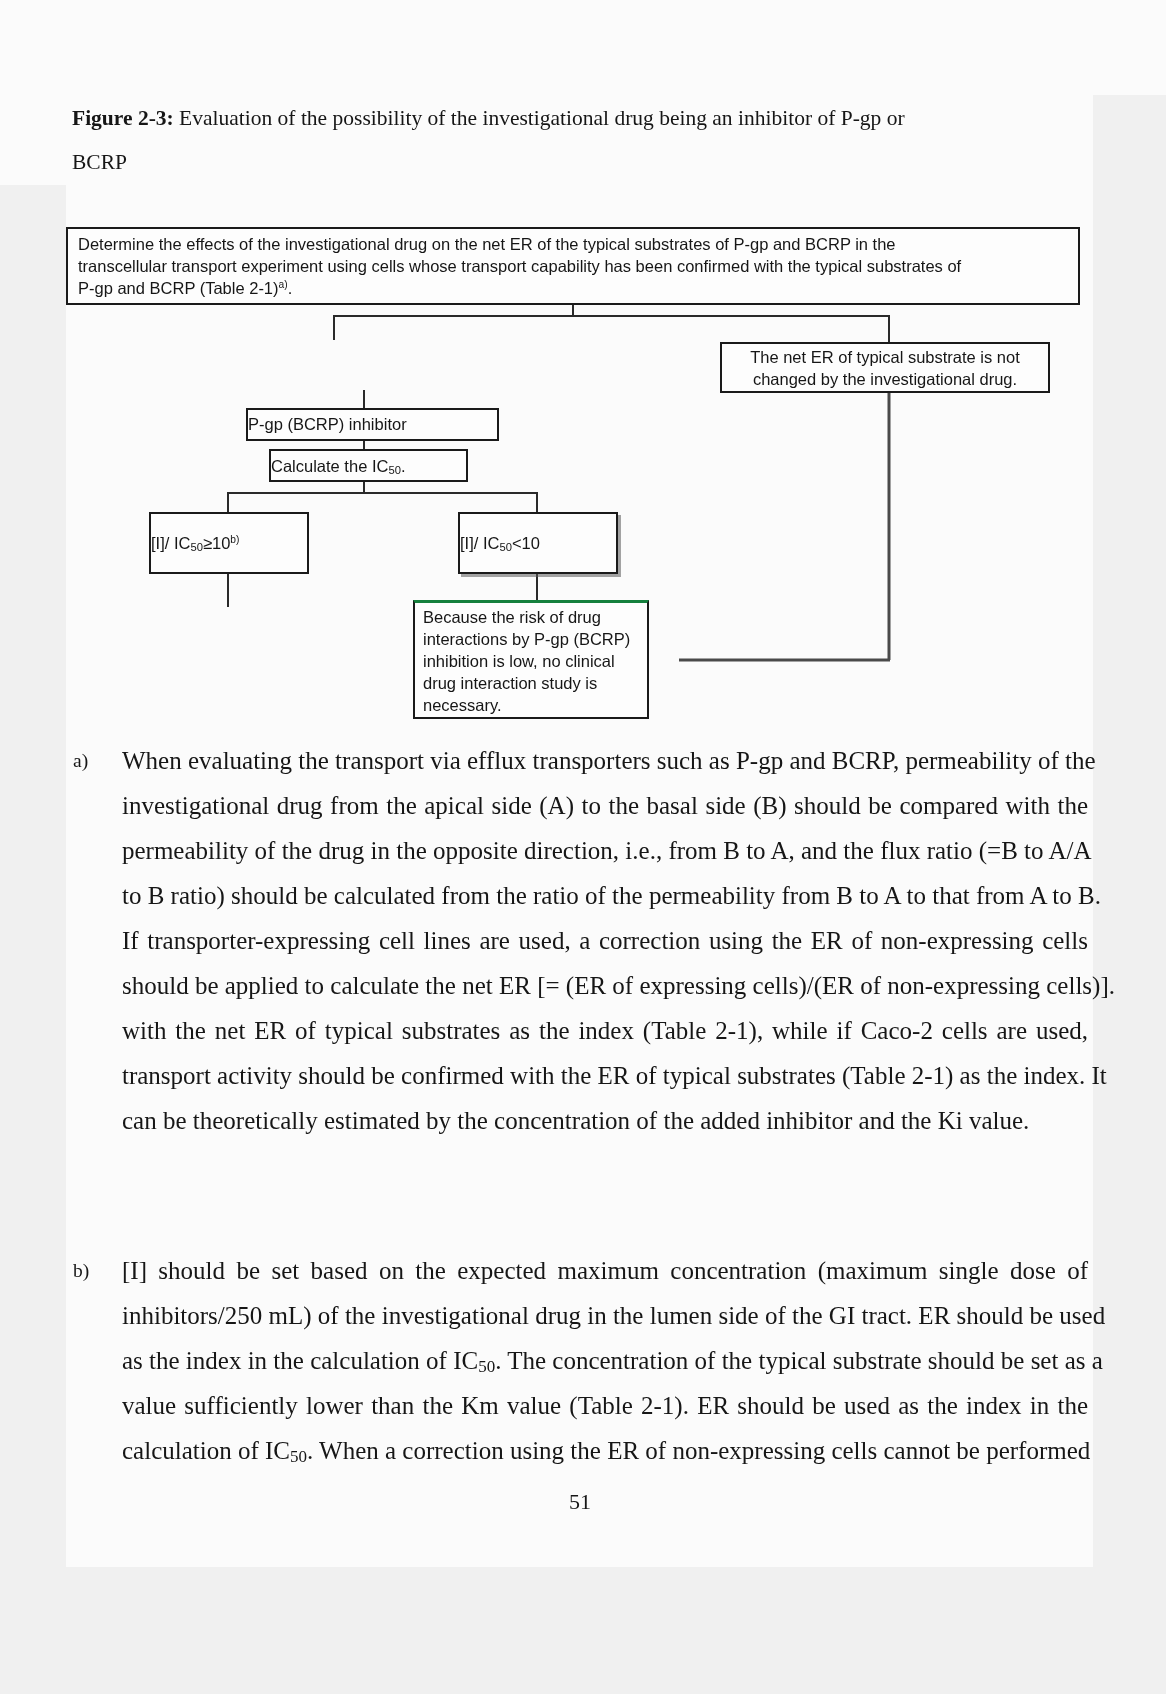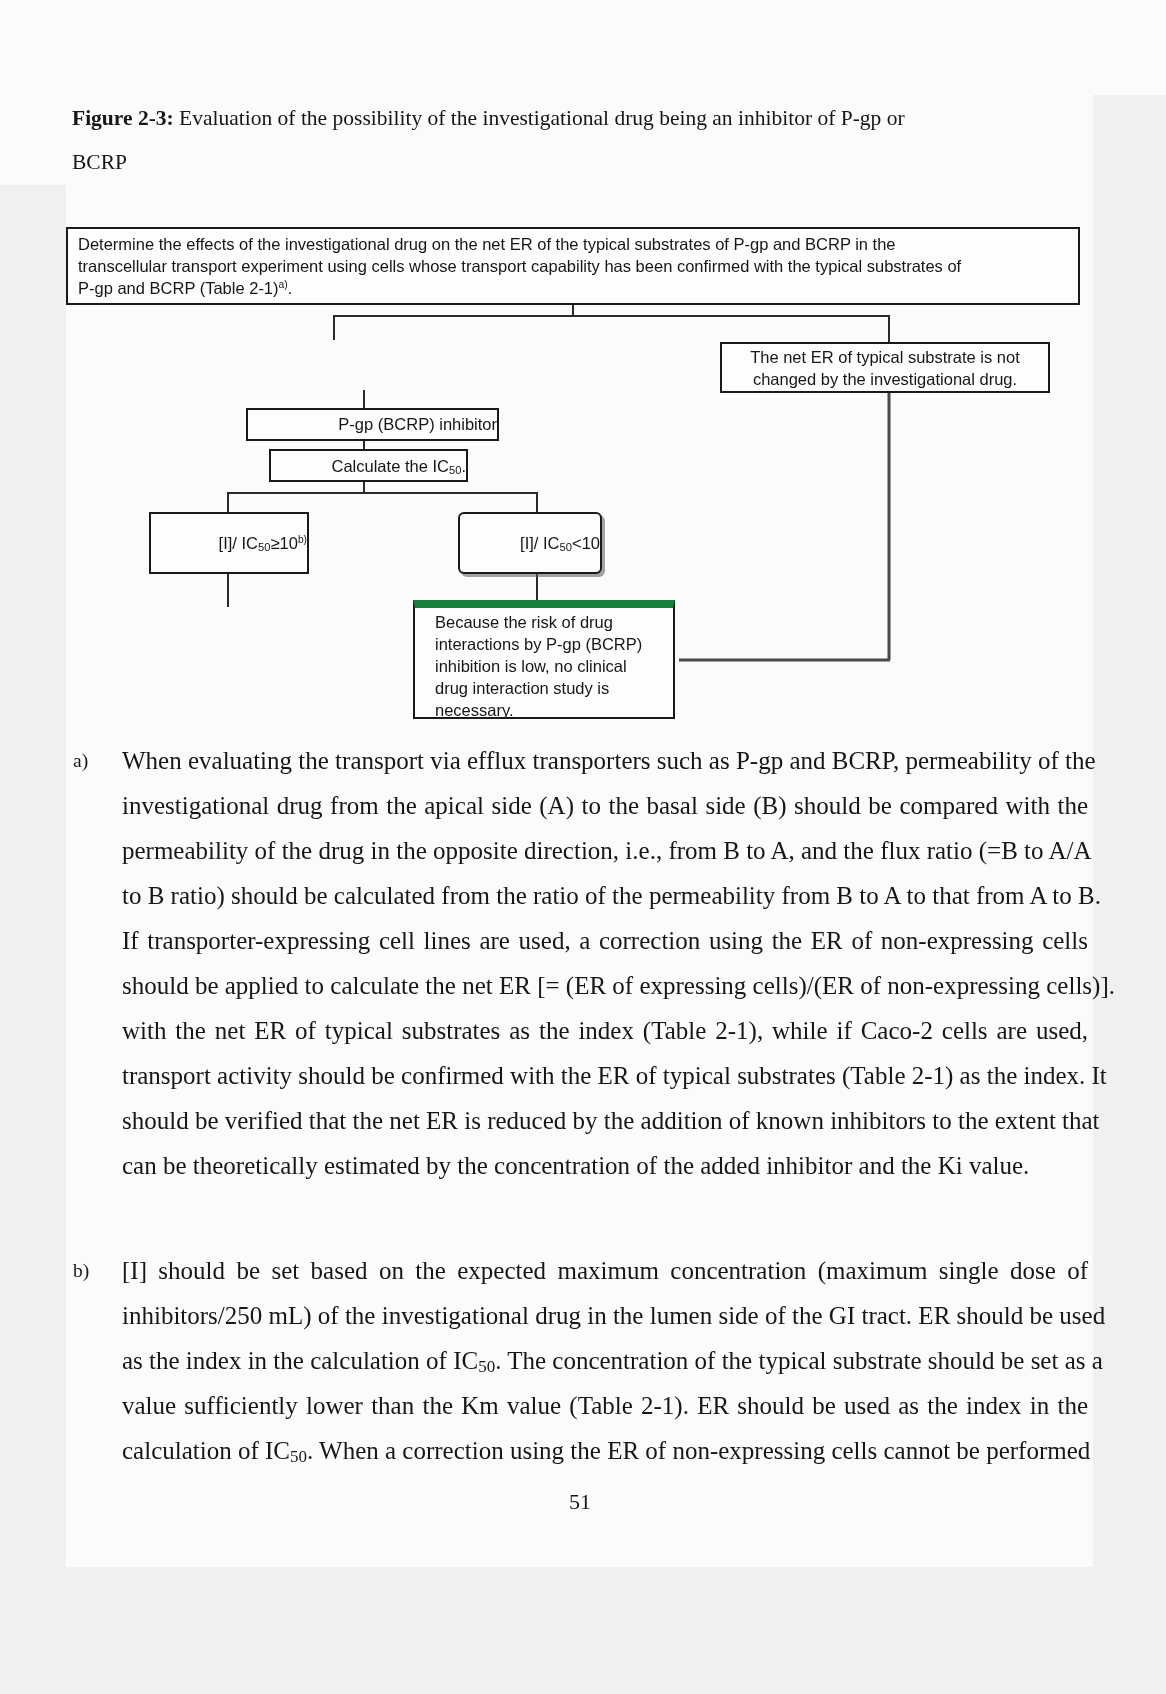--- a/index.html
+++ b/index.html
@@ -21,21 +21,21 @@
 
   svg.connectors{position:absolute; left:0; top:0; width:1166px; height:1694px;}
 
   .fbox{
     position:absolute; box-sizing:border-box; background:#fdfdfd;
     border:2px solid #1a1a1a;
     font-family:"Liberation Sans", sans-serif; font-size:16.5px; color:#161616;
   }
   .fbox .ln{white-space:nowrap; line-height:22px;}
   .center{text-align:center;}
-  .flexc{display:flex; align-items:center; justify-content:flex-end;}
+  .flexc{display:flex; align-items:center; justify-content:flex-start;}
 
   sup.note{font-size:0.62em; vertical-align:super; line-height:0;}
   sub.ic{font-size:0.68em; vertical-align:-0.18em; line-height:0;}
 
   .body-line{
     height:45px; line-height:45px; font-size:25px;
     text-align:justify; text-align-last:justify; white-space:nowrap;
   }
   .body-line.last{text-align-last:left;}
   .para{position:absolute; left:122px; width:966px;}
@@ -100,44 +100,43 @@
   </div>
 
   <div class="fbox center flexc" style="left:269px; top:449px; width:199px; height:33px;">
     <span class="ln"><span>Calculate the IC</span><sub class="ic">50</sub><span>.</span></span>
   </div>
 
   <div class="fbox center flexc" style="left:149px; top:512px; width:160px; height:62px;">
     <span class="ln"><span>[I]/ IC</span><sub class="ic">50</sub><span>≥10</span><sup class="note">b)</sup></span>
   </div>
 
-  <div class="fbox center flexc" style="left:458px; top:512px; width:144px; height:62px; box-shadow:3px 3px 0 rgba(90,90,90,0.55);border-radius:6px;">
+  <div class="fbox center flexc" style="left:458px; top:512px; width:160px; height:62px; box-shadow:3px 3px 0 rgba(90,90,90,0.55);">
     <span class="ln"><span>[I]/ IC</span><sub class="ic">50</sub><span>&lt;10</span></span>
   </div>
 
 
-  <div class="fbox" style="left:413px; top:600px; width:262px; height:119px; padding:3px 20px; border-top:8px solid #15803d;">
+  <div class="fbox" style="left:413px; top:600px; width:236px; height:119px; padding:3px 8px; border-top:3px solid #15803d;">
     <div class="ln">Because the risk of drug</div>
     <div class="ln">interactions by P-gp (BCRP)</div>
     <div class="ln">inhibition is low, no clinical</div>
     <div class="ln">drug interaction study is</div>
     <div class="ln">necessary.</div>
   </div>
 
   <div class="para-label" style="top:738px;">a)</div>
   <div class="para" style="top:738px;">
     <div class="body-line">When evaluating the transport via efflux transporters such as P-gp and BCRP, permeability of the</div>
     <div class="body-line">investigational drug from the apical side (A) to the basal side (B) should be compared with the</div>
     <div class="body-line">permeability of the drug in the opposite direction, i.e., from B to A, and the flux ratio (=B to A/A</div>
     <div class="body-line">to B ratio) should be calculated from the ratio of the permeability from B to A to that from A to B.</div>
     <div class="body-line">If transporter-expressing cell lines are used, a correction using the ER of non-expressing cells</div>
     <div class="body-line">should be applied to calculate the net ER [= (ER of expressing cells)/(ER of non-expressing cells)].</div>
     <div class="body-line">with the net ER of typical substrates as the index (Table 2-1), while if Caco-2 cells are used,</div>
     <div class="body-line">transport activity should be confirmed with the ER of typical substrates (Table 2-1) as the index. It</div>
-    <div class="body-line">should be verified that the net ER is reduced by the addition of known inhibitors to the extent that</div>
     <div class="body-line last">can be theoretically estimated by the concentration of the added inhibitor and the Ki value.</div>
   </div>
 
   <div class="para-label" style="top:1248px;">b)</div>
   <div class="para" style="top:1248px;">
     <div class="body-line">[I] should be set based on the expected maximum concentration (maximum single dose of</div>
     <div class="body-line">inhibitors/250 mL) of the investigational drug in the lumen side of the GI tract. ER should be used</div>
     <div class="body-line"><span>as the index in the calculation of IC</span><sub class="ic">50</sub><span>. The concentration of the typical substrate should be set as a</span></div>
     <div class="body-line">value sufficiently lower than the Km value (Table 2-1). ER should be used as the index in the</div>
     <div class="body-line"><span>calculation of IC</span><sub class="ic">50</sub><span>. When a correction using the ER of non-expressing cells cannot be performed</span></div>

